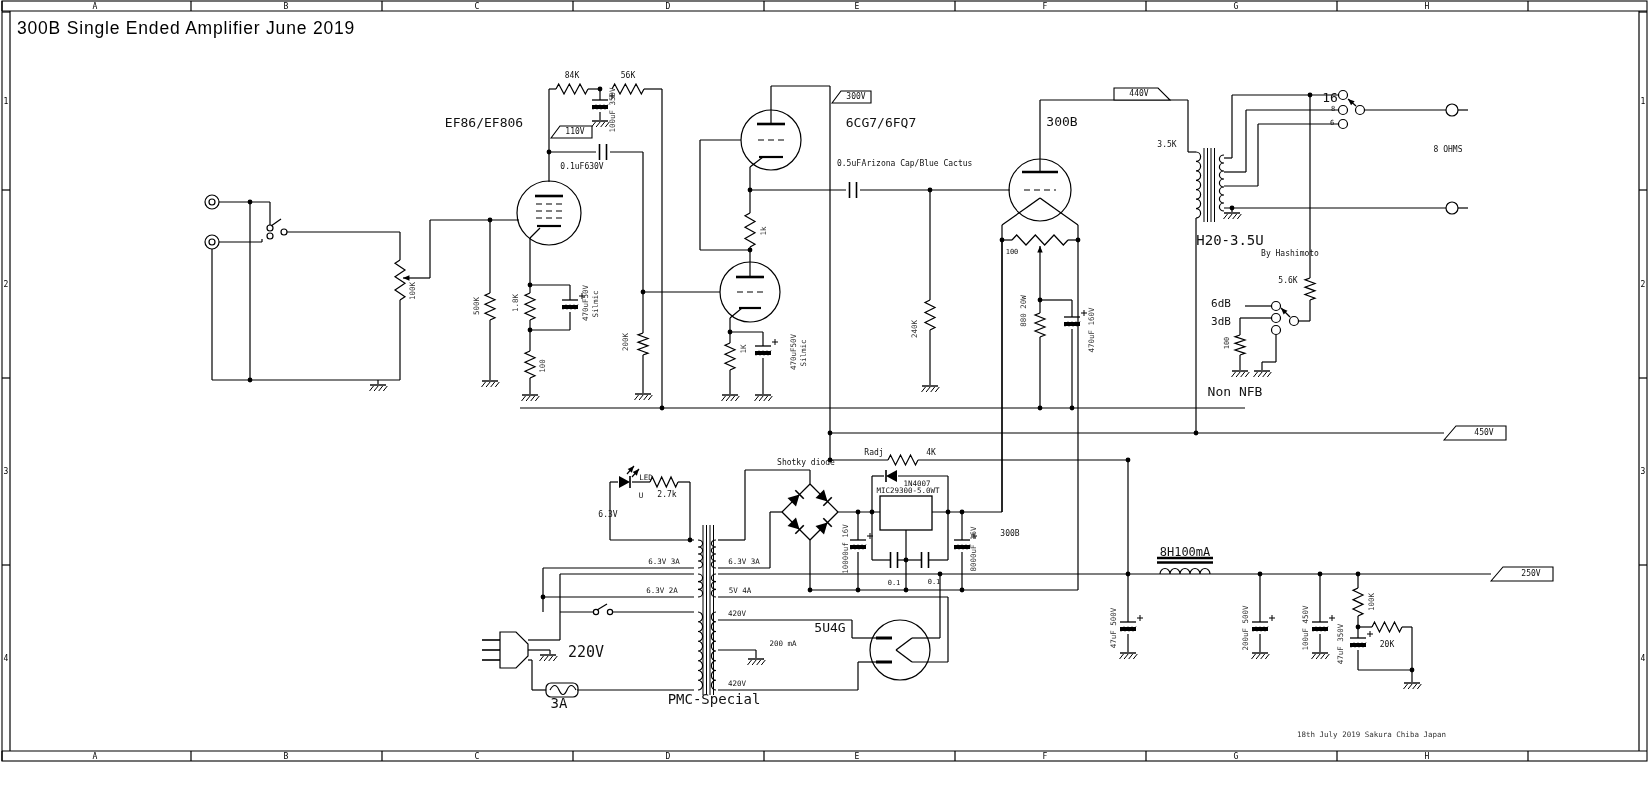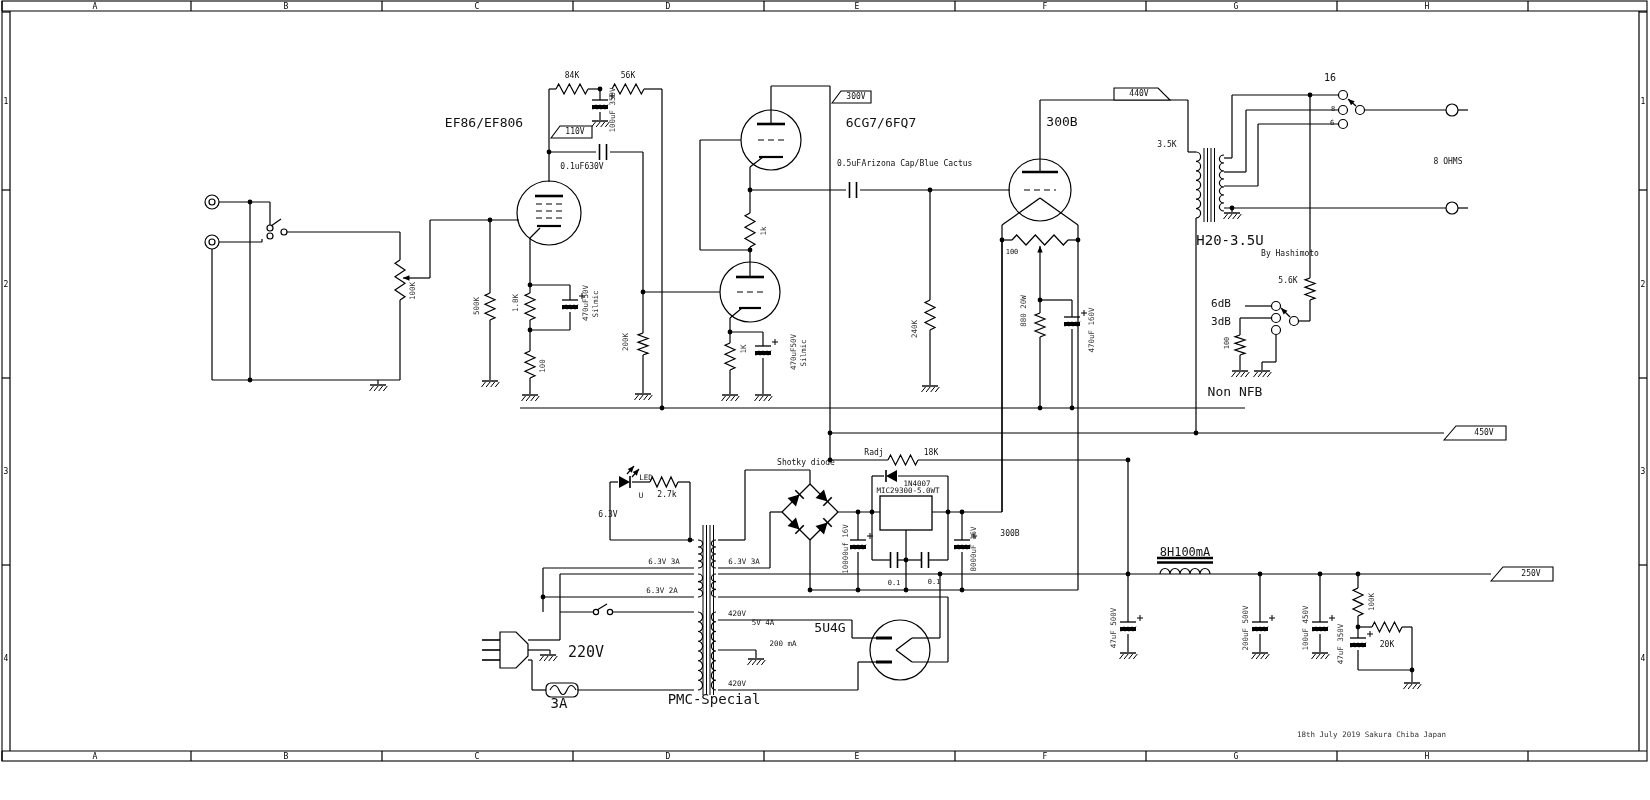--- a/index.html
+++ b/index.html
@@ -573,20 +573,21 @@
         <circle cx="810" cy="590" r="2.4" fill="#000" stroke="none"></circle>
         <circle cx="1128" cy="574" r="2.4" fill="#000" stroke="none"></circle>
         <circle cx="1260" cy="574" r="2.4" fill="#000" stroke="none"></circle>
         <circle cx="1320" cy="574" r="2.4" fill="#000" stroke="none"></circle>
         <circle cx="1358" cy="574" r="2.4" fill="#000" stroke="none"></circle>
         <circle cx="1358" cy="627" r="2.4" fill="#000" stroke="none"></circle>
         <circle cx="1412" cy="670" r="2.4" fill="#000" stroke="none"></circle>
         <circle cx="1128" cy="460" r="2.4" fill="#000" stroke="none"></circle>
       </g>
   </svg>
+  <div id="title">300B  Single Ended Amplifier June 2019</div>
   <div id="labels">
       <div class="lbl" style="left: 484px; top: 122px; font-size: 13px;">EF86/EF806</div>
       <div class="lbl" style="left: 572px; top: 76px; font-size: 8px;">84K</div>
       <div class="lbl" style="left: 628px; top: 76px; font-size: 8px;">56K</div>
       <div class="lbl rot" style="left: 613px; top: 110px; font-size: 7.5px;">100uF 350V</div>
       <div class="lbl" style="left: 575px; top: 132px; font-size: 8px;">110V</div>
       <div class="lbl" style="left: 582px; top: 167px; font-size: 8px; text-align: center;">0.1uF630V</div>
       <div class="lbl rot" style="left: 413px; top: 291px; font-size: 7.5px;">100K</div>
       <div class="lbl rot" style="left: 477px; top: 306px; font-size: 7.5px;">500K</div>
       <div class="lbl rot" style="left: 516px; top: 303px; font-size: 7.5px;">1.8K</div>
@@ -604,49 +605,49 @@
       <div class="lbl rot" style="left: 804px; top: 353px; font-size: 7.5px;">Silmic</div>
       <div class="lbl rot" style="left: 915px; top: 329px; font-size: 7.5px;">240K</div>
       <div class="lbl" style="left: 1062px; top: 121px; font-size: 13px;">300B</div>
       <div class="lbl" style="left: 1139px; top: 94px; font-size: 8px;">440V</div>
       <div class="lbl" style="left: 1167px; top: 145px; font-size: 8px;">3.5K</div>
       <div class="lbl" style="left: 1012px; top: 252px; font-size: 7px;">100</div>
       <div class="lbl rot" style="left: 1024px; top: 311px; font-size: 7.5px;">880 20W</div>
       <div class="lbl rot" style="left: 1092px; top: 330px; font-size: 7.5px;">470uF 160V</div>
       <div class="lbl" style="left: 1230px; top: 240px; font-size: 14px;">H20-3.5U</div>
       <div class="lbl" style="left: 1254px; top: 254px; font-size: 8px; margin-left: 36px;">By Hashimoto</div>
-      <div class="lbl" style="left: 1330px; top: 78px; font-size: 10px;">16</div>
+      <div class="lbl" style="left: 1330px; top: 97px; font-size: 13px;">16</div>
       <div class="lbl" style="left: 1333px; top: 109px; font-size: 7px;">8</div>
       <div class="lbl" style="left: 1332px; top: 123px; font-size: 7px;">6</div>
-      <div class="lbl" style="left: 1448px; top: 162px; font-size: 8px;">8 OHMS</div>
+      <div class="lbl" style="left: 1448px; top: 150px; font-size: 8px;">8 OHMS</div>
       <div class="lbl" style="left: 1288px; top: 281px; font-size: 8px;">5.6K</div>
       <div class="lbl" style="left: 1221px; top: 303px; font-size: 11px;">6dB</div>
       <div class="lbl" style="left: 1221px; top: 321px; font-size: 11px;">3dB</div>
       <div class="lbl rot" style="left: 1227px; top: 343px; font-size: 7px;">100</div>
       <div class="lbl" style="left: 1235px; top: 391px; font-size: 13px;">Non NFB</div>
       <div class="lbl" style="left: 1484px; top: 433px; font-size: 8px;">450V</div>
       <div class="lbl" style="left: 874px; top: 453px; font-size: 8px;">Radj</div>
-      <div class="lbl" style="left: 931px; top: 453px; font-size: 8px;">18K</div>
+      <div class="lbl" style="left: 931px; top: 453px; font-size: 8px;">4K</div>
       <div class="lbl" style="left: 1531px; top: 574px; font-size: 8px;">250V</div>
       <div class="lbl" style="left: 806px; top: 463px; font-size: 8px; text-align: center;">Shotky diode</div>
       <div class="lbl" style="left: 917px; top: 484px; font-size: 7.5px;">1N4007</div>
       <div class="lbl" style="left: 908px; top: 491px; font-size: 7.5px;">MIC29300-5.0WT</div>
       <div class="lbl rot" style="left: 846px; top: 549px; font-size: 7.5px;">10000uf 16V</div>
       <div class="lbl rot" style="left: 974px; top: 549px; font-size: 7.5px;">8000uF 16V</div>
       <div class="lbl" style="left: 894px; top: 583px; font-size: 7px;">0.1</div>
       <div class="lbl" style="left: 934px; top: 582px; font-size: 7px;">0.1</div>
       <div class="lbl" style="left: 1010px; top: 534px; font-size: 8px;">300B</div>
       <div class="lbl" style="left: 641px; top: 496px; font-size: 7.5px;">U</div>
       <div class="lbl" style="left: 646px; top: 478px; font-size: 7.5px;">LED</div>
       <div class="lbl" style="left: 667px; top: 495px; font-size: 8px;">2.7k</div>
       <div class="lbl" style="left: 608px; top: 515px; font-size: 8px;">6.3V</div>
       <div class="lbl" style="left: 664px; top: 562px; font-size: 7.5px;">6.3V 3A</div>
       <div class="lbl" style="left: 662px; top: 591px; font-size: 7.5px;">6.3V 2A</div>
       <div class="lbl" style="left: 744px; top: 562px; font-size: 7.5px;">6.3V 3A</div>
-      <div class="lbl" style="left: 740px; top: 623px; font-size: 7.5px; margin-left: 23px;">5V 4A</div>
+      <div class="lbl" style="left: 740px; top: 591px; font-size: 7.5px;">5V 4A</div>
       <div class="lbl" style="left: 737px; top: 614px; font-size: 7.5px;">420V</div>
       <div class="lbl" style="left: 783px; top: 644px; font-size: 7.5px;">200 mA</div>
       <div class="lbl" style="left: 737px; top: 684px; font-size: 7.5px;">420V</div>
       <div class="lbl" style="left: 586px; top: 652px; font-size: 15px;">220V</div>
       <div class="lbl" style="left: 559px; top: 703px; font-size: 14px;">3A</div>
       <div class="lbl" style="left: 714px; top: 699px; font-size: 14px;">PMC-Special</div>
       <div class="lbl" style="left: 830px; top: 627px; font-size: 13px;">5U4G</div>
       <div class="lbl" style="left: 1185px; top: 552px; font-size: 12px;">8H100mA</div>
       <div class="lbl rot" style="left: 1114px; top: 628px; font-size: 7.5px;">47uF 500V</div>
       <div class="lbl rot" style="left: 1246px; top: 628px; font-size: 7.5px;">200uF 500V</div>

